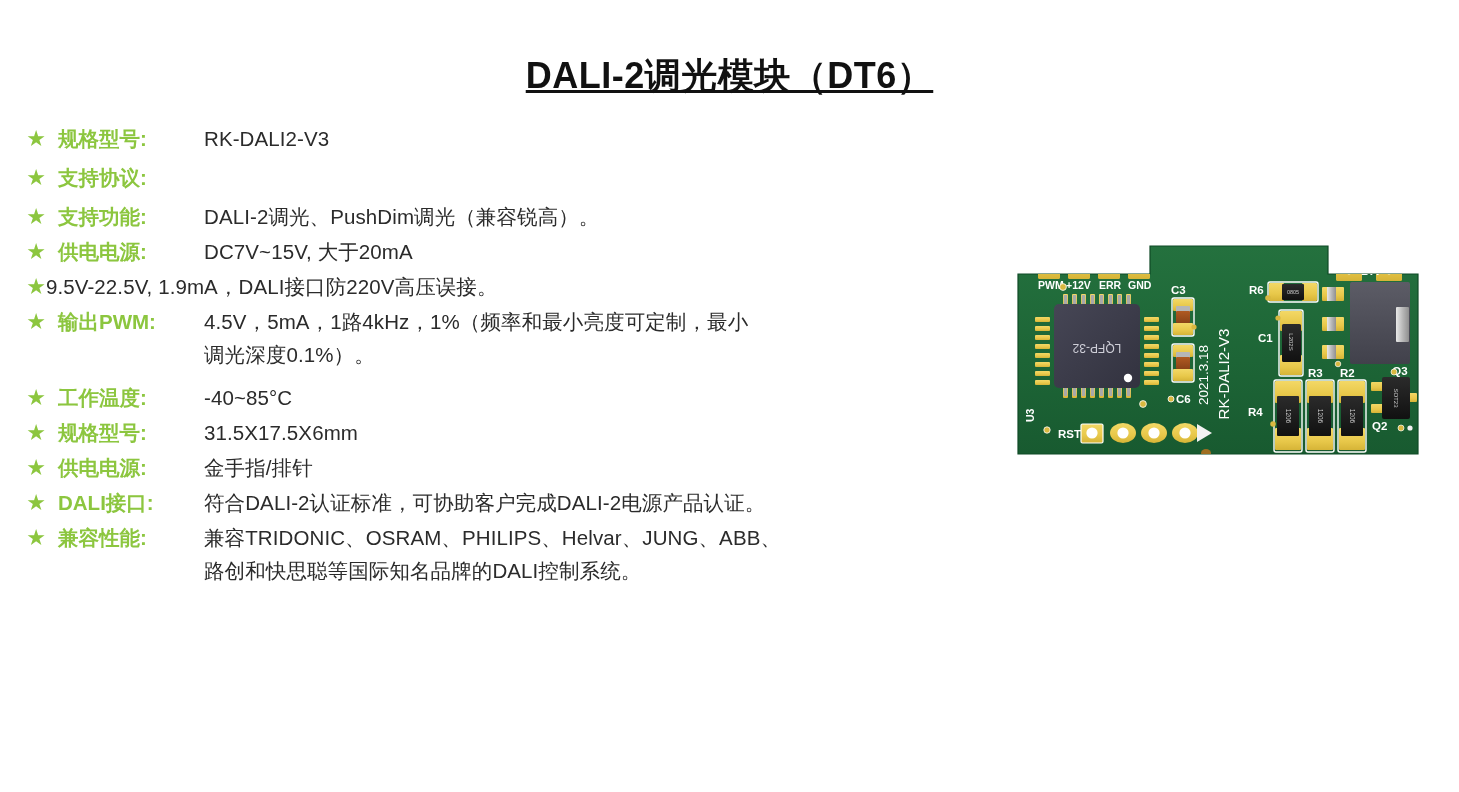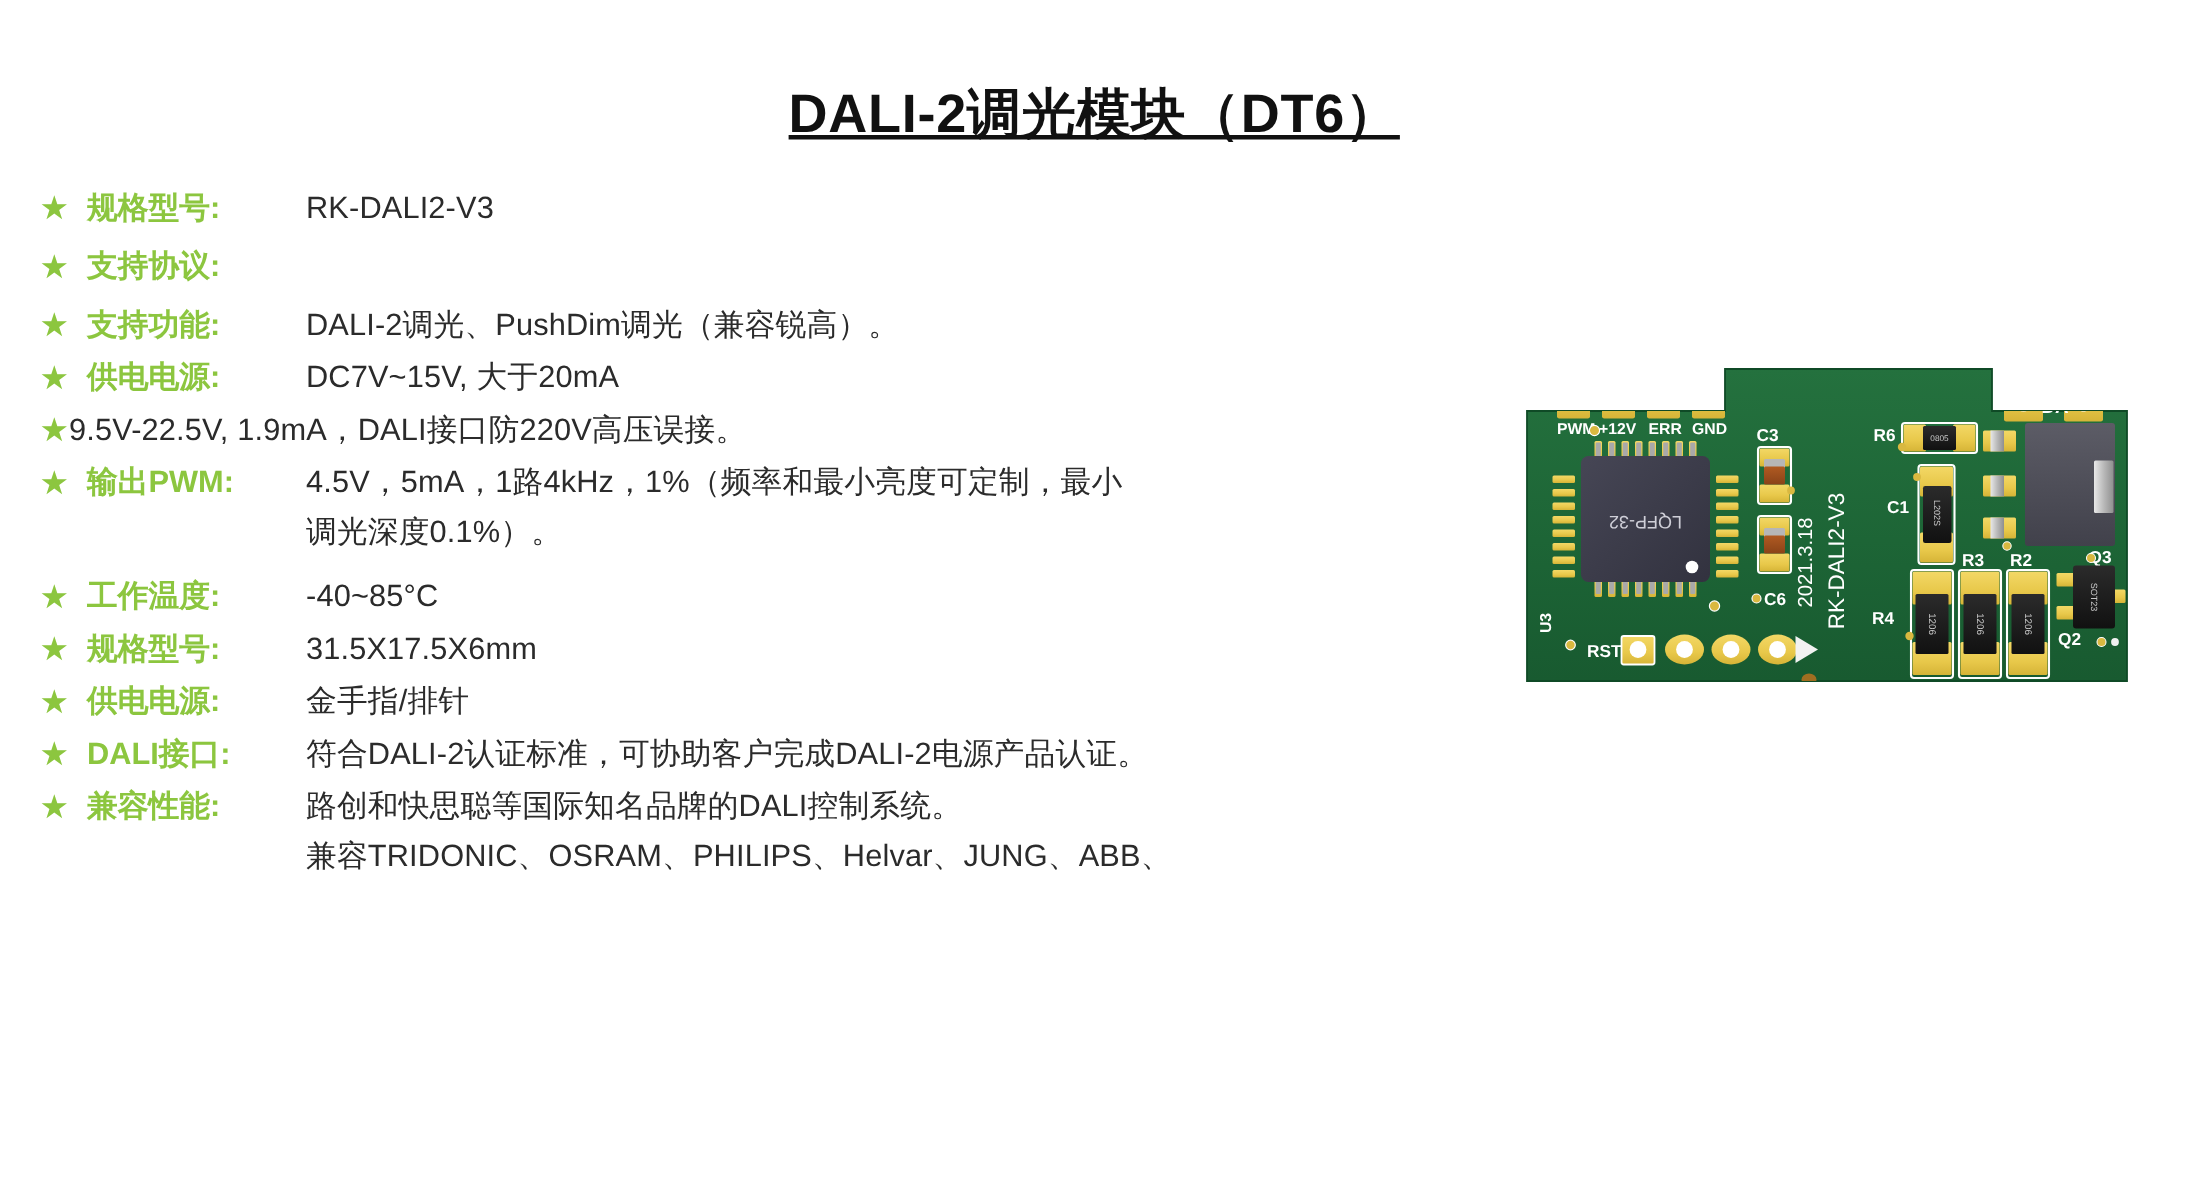--- a/index.html
+++ b/index.html
@@ -207,22 +207,22 @@
       <span class="value-line">符合DALI-2认证标准，可协助客户完成DALI-2电源产品认证。</span>
     </div>
   </div>
 
   <div class="spec-row r-compat">
     <div class="star-cell">
       <span class="star-icon">★</span>
     </div>
     <div class="label-cell">兼容性能:</div>
     <div class="value-cell">
+      <span class="value-line">兼容TRIDONIC、OSRAM、PHILIPS、Helvar、JUNG、ABB、</span>
       <span class="value-line">路创和快思聪等国际知名品牌的DALI控制系统。</span>
-      <span class="value-line">兼容TRIDONIC、OSRAM、PHILIPS、Helvar、JUNG、ABB、</span>
     </div>
   </div>
 
 </div>
 
 <div class="pcb-wrap">
   <svg class="pcb-svg" viewBox="0 0 404 228" xmlns="http://www.w3.org/2000/svg">
     <defs>
       <linearGradient id="gPcb" x1="0" y1="0" x2="0" y2="1">
         <stop offset="0%" stop-color="#24713e"></stop>

